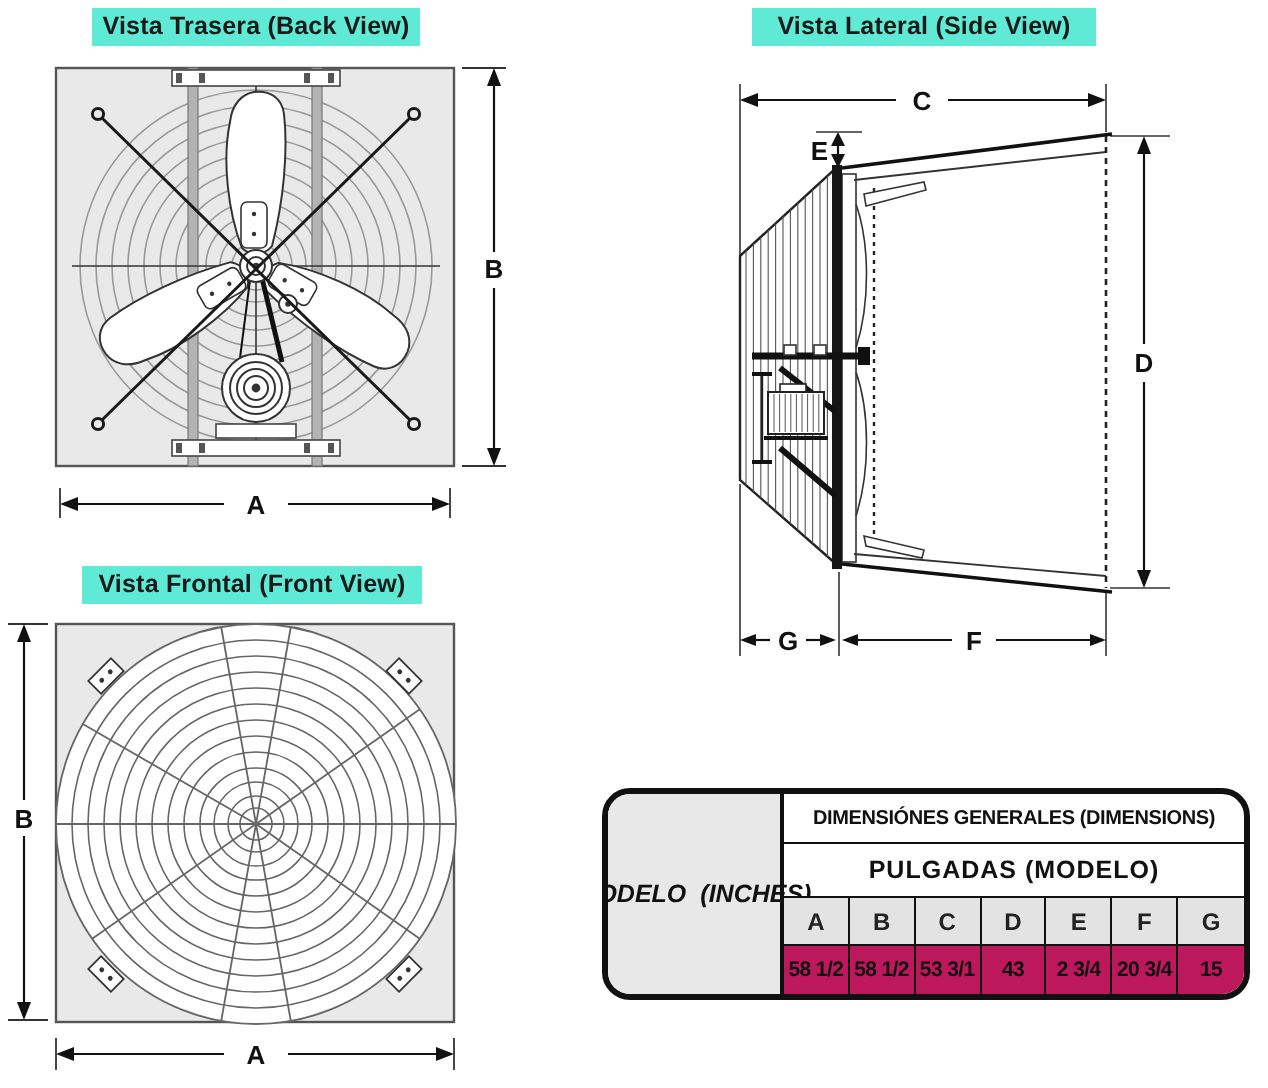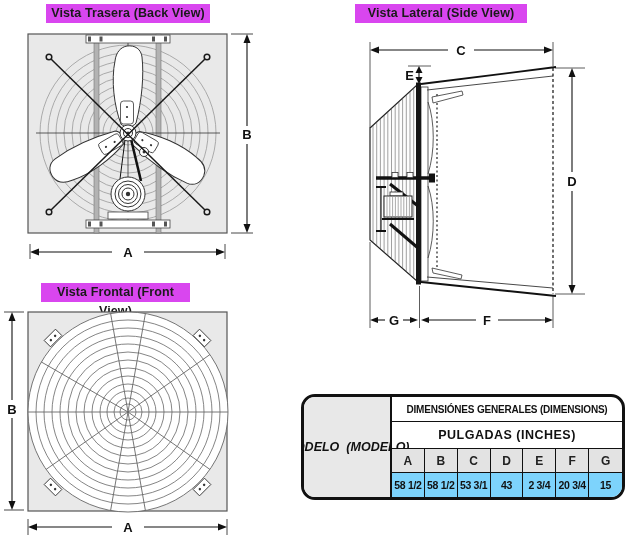--- a/index.html
+++ b/index.html
@@ -1,21 +1,21 @@
 <!DOCTYPE html>
 <html><head>
 <meta charset="utf-8">
 <style>
   html,body{margin:0;padding:0;}
   body{
     width:634px;height:544px;position:relative;background:#ffffff;
     font-family:"Liberation Sans","DejaVu Sans",sans-serif;overflow:hidden;color:#111;
   }
   .view-title{
-    position:absolute;background:#d946ef;color:#1a1a1a;font-weight:bold;
+    position:absolute;background:#5eead4;color:#1a1a1a;font-weight:bold;
     font-size:12.5px;line-height:19px;height:19px;text-align:center;letter-spacing:0.1px;
   }
   svg{position:absolute;}
   .dimlbl{font:bold 13px "Liberation Sans","DejaVu Sans",sans-serif;fill:#111;}
   
   .dims-table{
     position:absolute;left:301px;top:394px;width:324px;height:106px;
     border:3px solid #111;border-radius:14px;background:#fff;display:flex;
     overflow:hidden;box-sizing:border-box;
   }
@@ -35,21 +35,21 @@
   }
   .trow-cols,.trow-vals{display:grid;grid-template-columns:repeat(7,1fr);box-sizing:border-box;}
   .trow-cols{height:24px;border-bottom:1.5px solid #111;}
   .trow-vals{flex:1;}
   .tcell{
     display:flex;align-items:center;justify-content:center;font-weight:bold;
     border-right:1.5px solid #111;box-sizing:border-box;
   }
   .tcell:last-child{border-right:none;}
   .trow-cols .tcell{background:#e3e3e3;font-size:12px;color:#222;}
-  .trow-vals .tcell{background:#7dd3fc;font-size:10.5px;letter-spacing:-0.3px;}
+  .trow-vals .tcell{background:#be185d;font-size:10.5px;letter-spacing:-0.3px;}
 </style>
 </head>
 <body>
 
 <div class="view-title" style="left:46px;top:4px;width:164px;">Vista Trasera (Back View)</div>
 
 <svg style="left:0;top:28px;" width="270" height="242" viewBox="0 0 270 242">
 
   <rect x="28" y="6" width="199" height="199" fill="#e9e9e9" stroke="#555" stroke-width="1.2"></rect>
 
@@ -158,21 +158,21 @@
     <line x1="231" y1="6" x2="253" y2="6" stroke="#333" stroke-width="0.9"></line>
     <line x1="231" y1="205" x2="253" y2="205" stroke="#333" stroke-width="0.9"></line>
     <line x1="247" y1="9" x2="247" y2="98" stroke="#111" stroke-width="1.1"></line>
     <line x1="247" y1="116" x2="247" y2="202" stroke="#111" stroke-width="1.1"></line>
     <polygon points="247,6 243.5,15 250.5,15" fill="#111"></polygon>
     <polygon points="247,205 243.5,196 250.5,196" fill="#111"></polygon>
     <text x="247" y="111" text-anchor="middle" class="dimlbl">B</text>
   </g>
 </svg>
 
-<div class="view-title" style="left:355px;top:4px;width:172px;">Vista Lateral (Side View)</div>
+<div class="view-title" style="left:376px;top:4px;width:172px;">Vista Lateral (Side View)</div>
 
 <svg style="left:340px;top:30px;" width="294" height="304" viewBox="0 0 294 304">
   <defs>
     <clipPath id="coneClip">
         <polygon points="30,98 78,54 78,252 30,210"></polygon>
       </clipPath>
   </defs>
 
   <g stroke="#333" stroke-width="0.8">
     <line x1="30" y1="12" x2="30" y2="98"></line>
@@ -282,21 +282,21 @@
 
   <g>
     <line x1="84" y1="290" x2="136" y2="290" stroke="#111" stroke-width="1.1"></line>
     <line x1="158" y1="290" x2="210" y2="290" stroke="#111" stroke-width="1.1"></line>
     <polygon points="81,290 89,287 89,293" fill="#111"></polygon>
     <polygon points="213,290 205,287 205,293" fill="#111"></polygon>
     <text x="147" y="295" text-anchor="middle" class="dimlbl">F</text>
   </g>
 </svg>
 
-<div class="view-title" style="left:41px;top:283px;width:149px;">Vista Frontal (Front View)</div>
+<div class="view-title" style="left:41px;top:283px;width:170px;">Vista Frontal (Front View)</div>
 
 <svg style="left:0;top:305px;" width="270" height="239" viewBox="0 0 270 239">
 
   <rect x="28" y="7" width="199" height="199" fill="#e9e9e9" stroke="#555" stroke-width="1.2"></rect>
 
   <g>
     <circle cx="128" cy="107" r="100" fill="#ffffff" stroke="#666" stroke-width="0.9"></circle>
     <g stroke="#666" fill="none" stroke-width="0.8">
       <circle cx="128" cy="107" r="92"></circle>
         <circle cx="128" cy="107" r="84"></circle>
@@ -365,25 +365,25 @@
     <line x1="144" y1="222" x2="224" y2="222" stroke="#111" stroke-width="1.1"></line>
     <polygon points="28,222 37,218.5 37,225.5" fill="#111"></polygon>
     <polygon points="227,222 218,218.5 218,225.5" fill="#111"></polygon>
     <text x="128" y="227" text-anchor="middle" class="dimlbl">A</text>
   </g>
 </svg>
 
 <div class="dims-table">
   <div class="model-cell">
     <span>MODELO</span>
-    <span>(MODELO)</span>
+    <span>(INCHES)</span>
   </div>
   <div class="table-right">
     <div class="trow-dims">DIMENSIÓNES GENERALES (DIMENSIONS)</div>
-    <div class="trow-units">PULGADAS (INCHES)</div>
+    <div class="trow-units">PULGADAS (MODELO)</div>
     <div class="trow-cols">
       <div class="tcell">A</div>
       <div class="tcell">B</div>
       <div class="tcell">C</div>
       <div class="tcell">D</div>
       <div class="tcell">E</div>
       <div class="tcell">F</div>
       <div class="tcell">G</div>
     </div>
     <div class="trow-vals">

